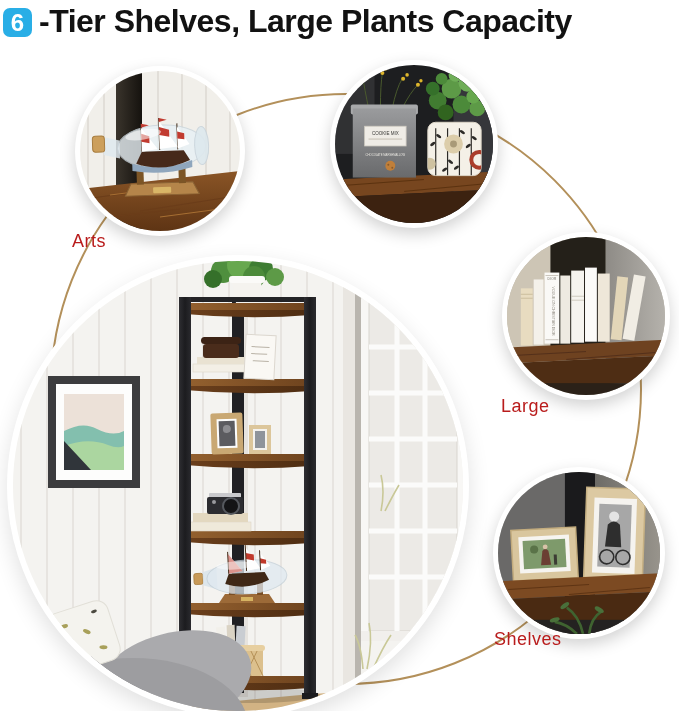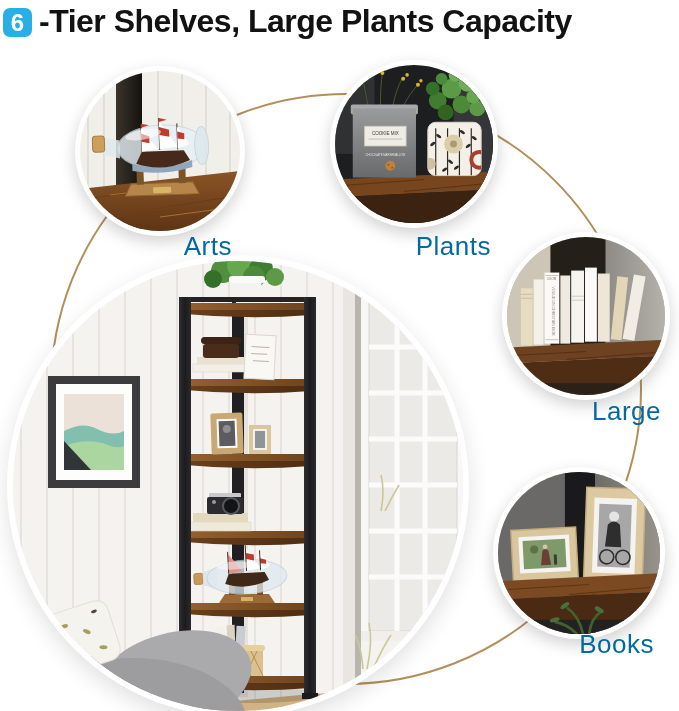--- a/index.html
+++ b/index.html
@@ -18,22 +18,22 @@
   .circle{position:absolute;border-radius:50%;background:#fff;border:5px solid #fff;
           box-shadow:0 6px 16px rgba(0,0,0,.18);overflow:hidden;z-index:2;}
   .circle svg{display:block;width:100%;height:100%;}
   .main-circle{left:7px;top:255px;width:450px;height:450px;border-width:6px;
                box-shadow:0 8px 22px rgba(0,0,0,.12);}
   .c-arts  {left:75px; top:66px; width:160px;height:160px;}
   .c-plants{left:330px;top:60px; width:158px;height:158px;}
   .c-books {left:502px;top:232px;width:158px;height:158px;}
   .c-photos{left:493px;top:467px;width:162px;height:162px;}
   
-  .callout-label{position:absolute;z-index:3;width:160px;text-align:right;
-                 font-size:26px;font-weight:500;color:#0369a1;letter-spacing:0.5px;}
+  .callout-label{position:absolute;z-index:3;width:160px;text-align:left;
+                 font-size:18px;font-weight:500;color:#b91c1c;letter-spacing:0.5px;}
   .l-arts  {left:72px; top:231px;}
   .l-plants{left:331px;top:231px;}
   .l-books {left:501px;top:396px;}
   .l-photos{left:494px;top:629px;}
 </style>
 </head>
 <body>
 
 <div class="page">
 
@@ -403,21 +403,20 @@
           <circle cx="128" cy="40" r="9" fill="#4c8a3a"></circle>
         <circle cx="144" cy="44" r="8" fill="#5d9a47"></circle>
           <circle cx="152" cy="14" r="7" fill="#417c31"></circle>
         <circle cx="122" cy="10" r="7" fill="#6fae58"></circle>
           <circle cx="99" cy="24" r="7" fill="#35702a"></circle>
         <circle cx="140" cy="32" r="7" fill="#67a84e"></circle>
           <circle cx="108" cy="14" r="6" fill="#4c8a3a"></circle>
       </g>
     </svg>
   </div>
-  <div class="callout-label l-plants">Plants</div>
 
   <div class="circle c-books">
     <svg viewBox="0 0 160 160">
       <defs>
         <linearGradient id="bRight" x1="0" y1="0" x2="1" y2="0">
           <stop offset="0" stop-color="#8e8b86"></stop>
             <stop offset="1" stop-color="#b5b2ac"></stop>
         </linearGradient>
       </defs>
       <rect x="0" y="0" width="160" height="160" fill="#bfb9ad"></rect>
@@ -500,15 +499,15 @@
           <path d="M90,160 q2,-16 12,-22"></path>
           <path d="M78,160 q-10,-10 -22,-12"></path>
       </g>
       <g fill="#49703a">
         <ellipse cx="66" cy="132" rx="5" ry="2.2" transform="rotate(-35 66 132)"></ellipse>
         <ellipse cx="100" cy="136" rx="5" ry="2.2" transform="rotate(30 100 136)"></ellipse>
         <ellipse cx="56" cy="146" rx="5" ry="2.2" transform="rotate(-15 56 146)"></ellipse>
       </g>
     </svg>
   </div>
-  <div class="callout-label l-photos">Books</div>
+  <div class="callout-label l-photos">Shelves</div>
 
 </div>
 
 </body></html>

